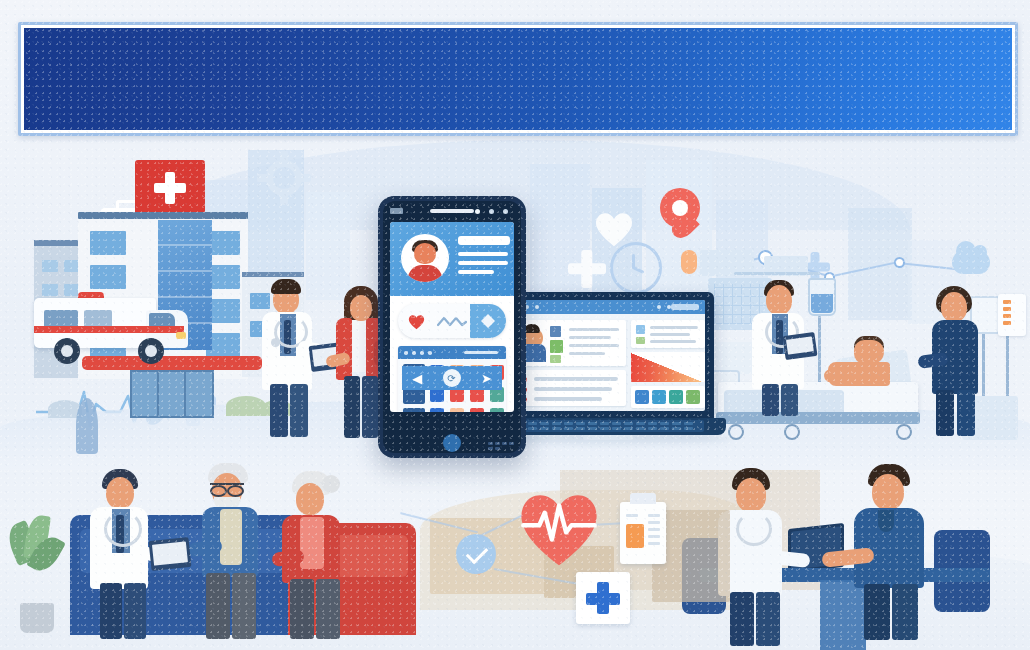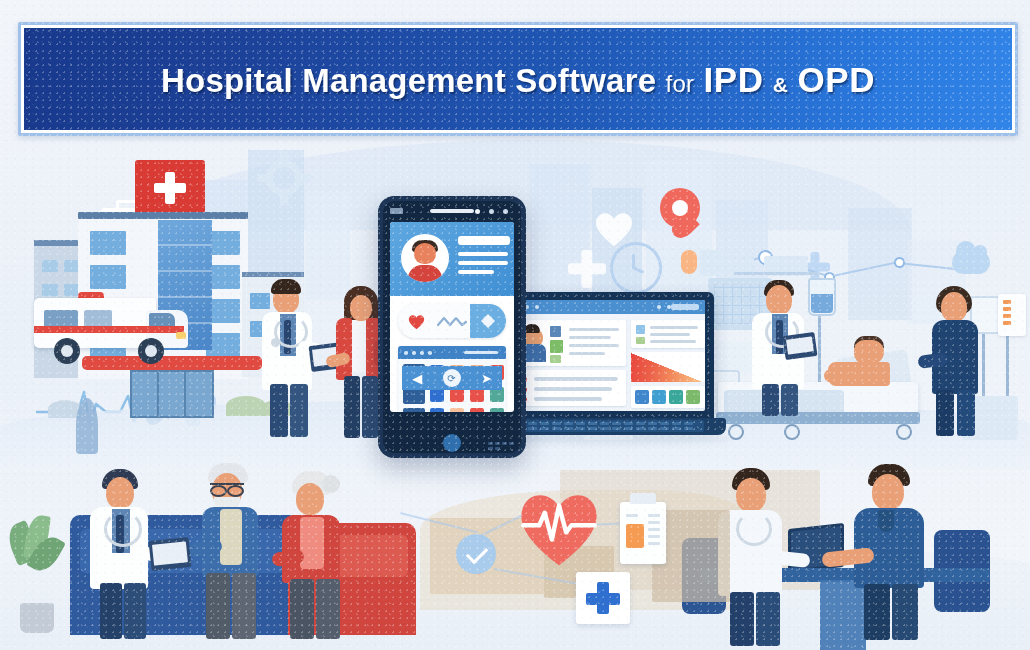--- a/index.html
+++ b/index.html
@@ -807,24 +807,17 @@
       <div class="leg" style="left:16px;top:120px;width:26px;height:56px;background:#1e3d63;border-radius:3px;"></div>
       <div class="leg" style="left:44px;top:120px;width:26px;height:56px;background:#264a74;border-radius:3px;"></div>
     </div>
 
     <div class="desk"></div>
     <div class="desk-leg"></div>
   </div>
 
   <div class="banner">
     <div class="banner-inner">
-      <div class="t-line t2">
-        <span>Hospital Management Software</span>
-        <span class="t-light">for</span>
-        <span class="t-big">IPD</span>
-        <span class="t-amp">&amp;</span>
-        <span class="t-big">OPD</span>
-      </div>
     </div>
   </div>
 
   <div class="grain"></div>
 </div>
 
 </body></html>

